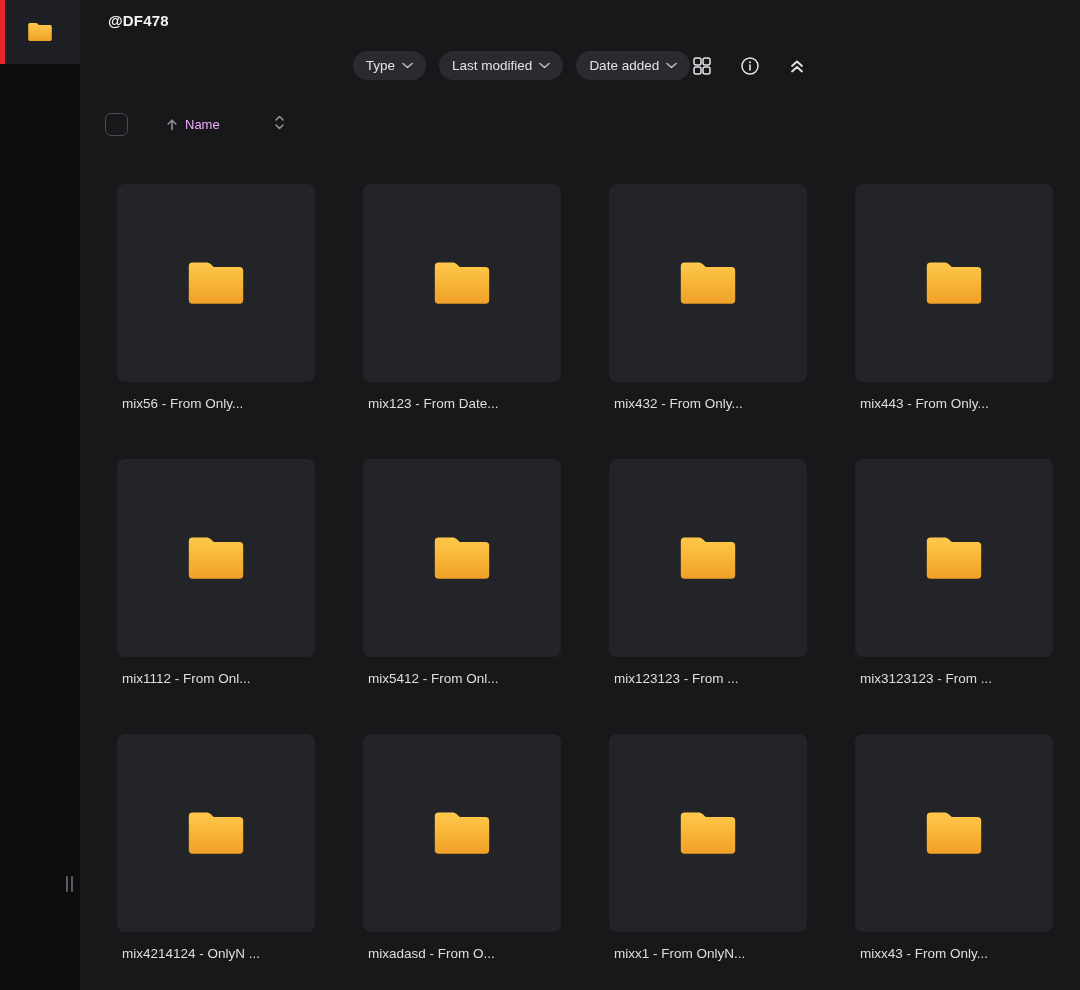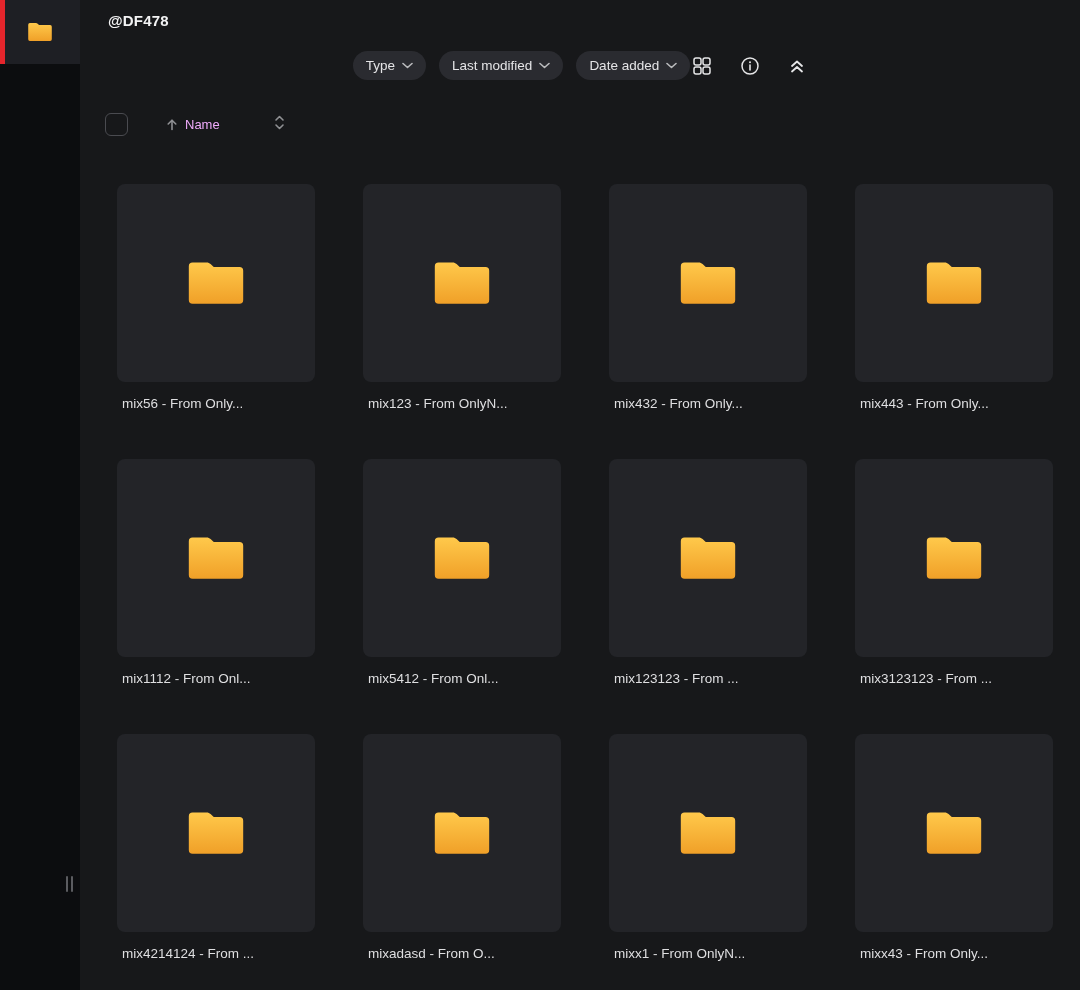--- a/index.html
+++ b/index.html
@@ -218,21 +218,21 @@
     </div>
     <div class="label">mix56 - From Only...</div>
   </div>
 
   <div class="cell">
     <div class="card">
       <svg class="folder-glyph" viewBox="0 0 64 52">
         <path fill="url(#folderGrad)" d="M7 4 h15 c1.6 0 3.1 .65 4.2 1.8 L29.6 9 H57 a4 4 0 0 1 4 4 v31 a4 4 0 0 1 -4 4 H7 a4 4 0 0 1 -4 -4 V8 a4 4 0 0 1 4 -4 z"></path>
       </svg>
     </div>
-    <div class="label">mix123 - From OnlyN...</div>
+    <div class="label">mix123 - From Date...</div>
   </div>
 
   <div class="cell">
     <div class="card">
       <svg class="folder-glyph" viewBox="0 0 64 52">
         <path fill="url(#folderGrad)" d="M7 4 h15 c1.6 0 3.1 .65 4.2 1.8 L29.6 9 H57 a4 4 0 0 1 4 4 v31 a4 4 0 0 1 -4 4 H7 a4 4 0 0 1 -4 -4 V8 a4 4 0 0 1 4 -4 z"></path>
       </svg>
     </div>
     <div class="label">mix432 - From Only...</div>
   </div>
@@ -281,21 +281,21 @@
     </div>
     <div class="label">mix3123123 - From ...</div>
   </div>
 
   <div class="cell">
     <div class="card">
       <svg class="folder-glyph" viewBox="0 0 64 52">
         <path fill="url(#folderGrad)" d="M7 4 h15 c1.6 0 3.1 .65 4.2 1.8 L29.6 9 H57 a4 4 0 0 1 4 4 v31 a4 4 0 0 1 -4 4 H7 a4 4 0 0 1 -4 -4 V8 a4 4 0 0 1 4 -4 z"></path>
       </svg>
     </div>
-    <div class="label">mix4214124 - From ...</div>
+    <div class="label">mix4214124 - OnlyN ...</div>
   </div>
 
   <div class="cell">
     <div class="card">
       <svg class="folder-glyph" viewBox="0 0 64 52">
         <path fill="url(#folderGrad)" d="M7 4 h15 c1.6 0 3.1 .65 4.2 1.8 L29.6 9 H57 a4 4 0 0 1 4 4 v31 a4 4 0 0 1 -4 4 H7 a4 4 0 0 1 -4 -4 V8 a4 4 0 0 1 4 -4 z"></path>
       </svg>
     </div>
     <div class="label">mixadasd - From O...</div>
   </div>

